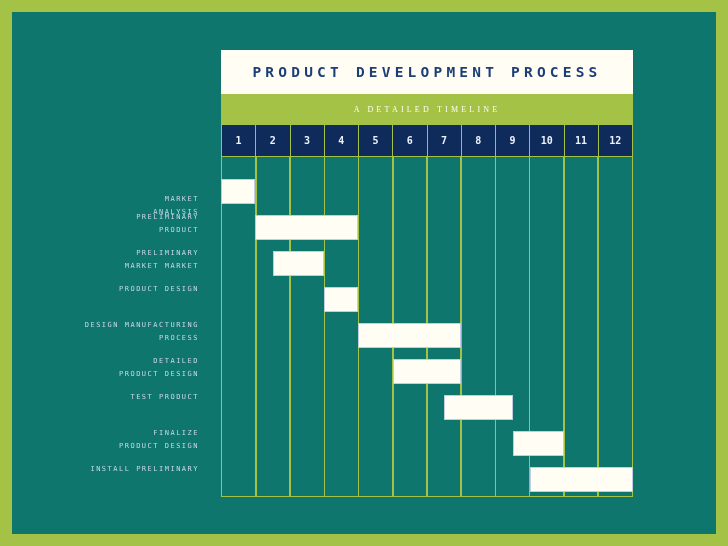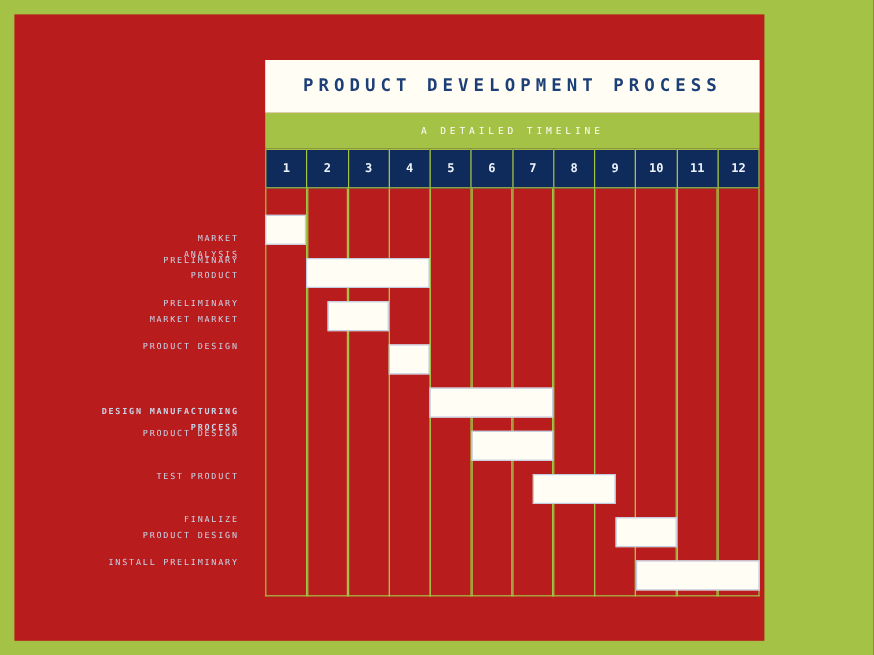--- a/index.html
+++ b/index.html
@@ -10,23 +10,23 @@
     width: 728px;
     height: 546px;
     background: #a4c246;
     font-family: "DejaVu Sans Mono", "Liberation Mono", monospace;
     overflow: hidden;
   }
   #poster {
     position: absolute;
     left: 12px;
     top: 12px;
-    width: 625px;
+    width: 704px;
     height: 522px;
-    background: #b91c1c;
+    background: #0f766e;
     box-sizing: border-box;
   }
 
   
   #title-band {
     position: absolute;
     left: 209px;
     top: 38px;
     width: 412px;
     height: 44px;
@@ -45,20 +45,21 @@
   #subtitle-band {
     position: absolute;
     left: 209px;
     top: 82px;
     width: 412px;
     height: 30px;
     background: #a4c246;
     display: flex;
     align-items: center;
     justify-content: center;
+    font-family: Liberation Serif, serif;
   }
   #chart-subtitle {
     color: #fffdf4;
     font-size: 8px;
     letter-spacing: 3.2px;
     white-space: nowrap;
   }
 
   
   #month-header {
@@ -180,25 +181,26 @@
         <span>PRELIMINARY</span>
         <span>PRODUCT</span>
       </div>
       <div class="row-label" style="top: 90px;">
         <span>PRELIMINARY</span>
         <span>MARKET MARKET</span>
       </div>
       <div class="row-label" style="top: 126px;">
         <span>PRODUCT DESIGN</span>
       </div>
-      <div class="row-label" style="top: 180px; font-weight: bold;">
+      <div class="row-label" style="top: 162px;">
         <span>DESIGN MANUFACTURING</span>
         <span>PROCESS</span>
       </div>
       <div class="row-label" style="top: 198px;">
+        <span>DETAILED</span>
         <span>PRODUCT DESIGN</span>
       </div>
       <div class="row-label" style="top: 234px;">
         <span>TEST PRODUCT</span>
       </div>
       <div class="row-label" style="top: 270px;">
         <span>FINALIZE</span>
         <span>PRODUCT DESIGN</span>
       </div>
       <div class="row-label" style="top: 306px;">

